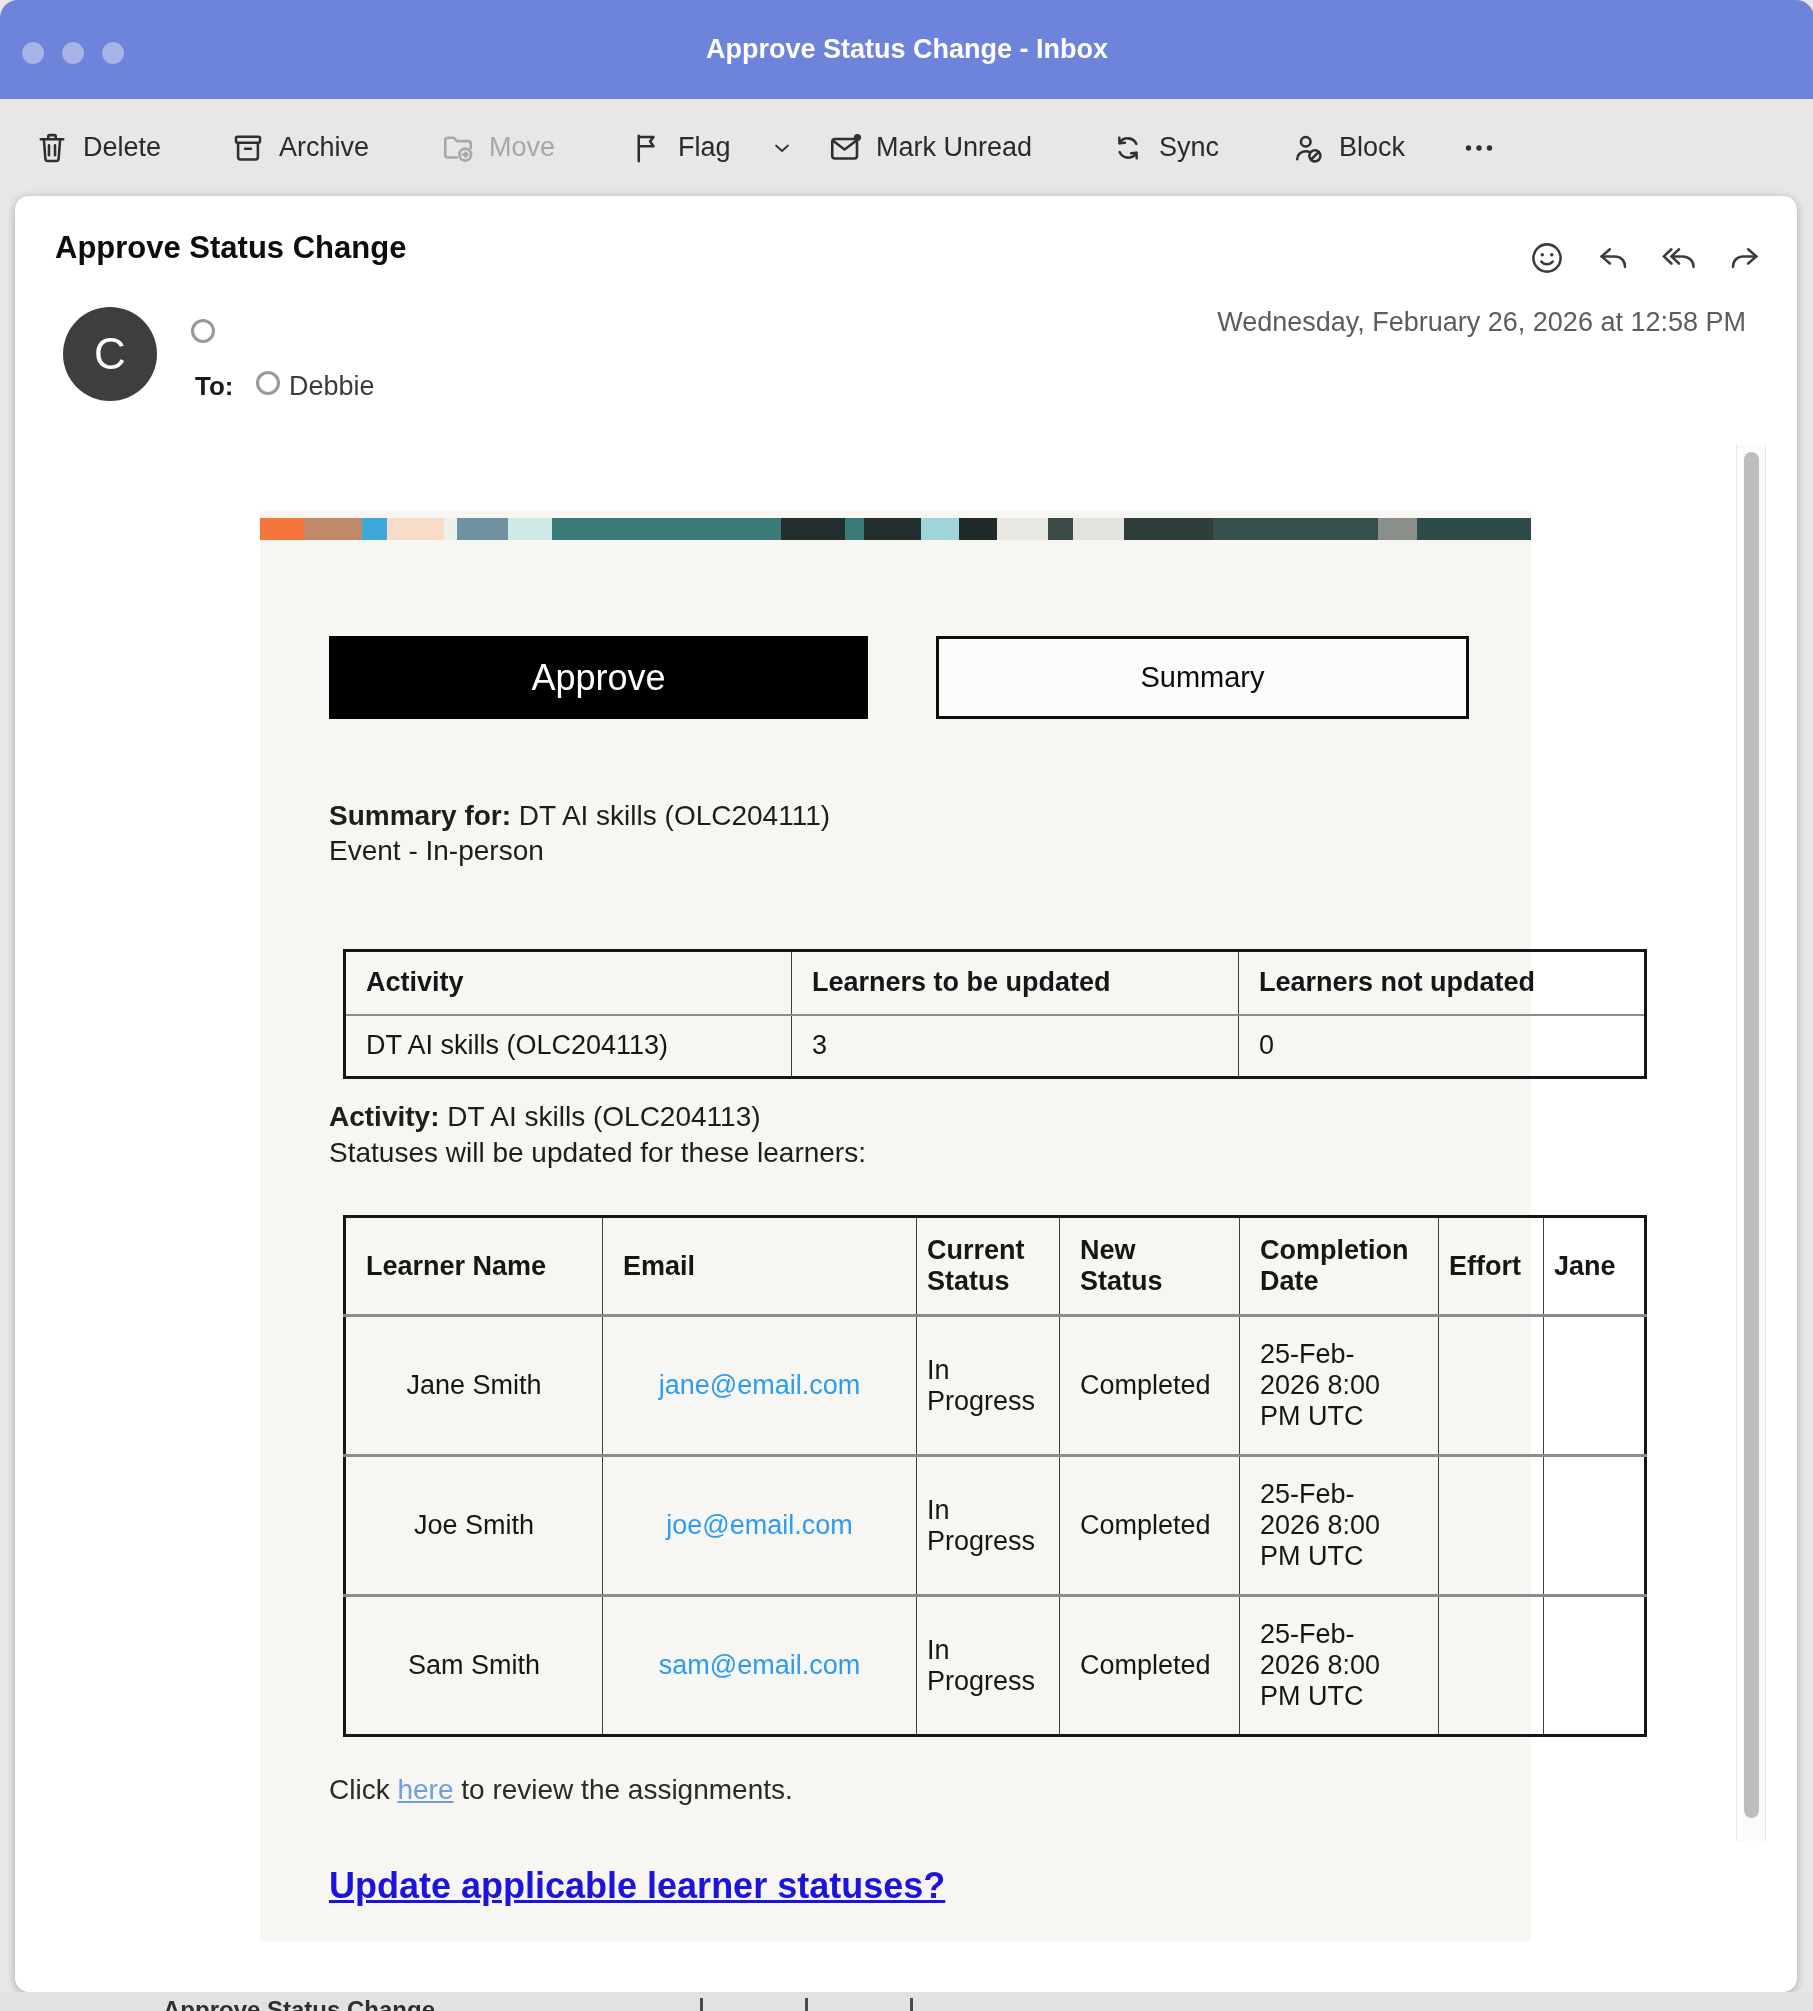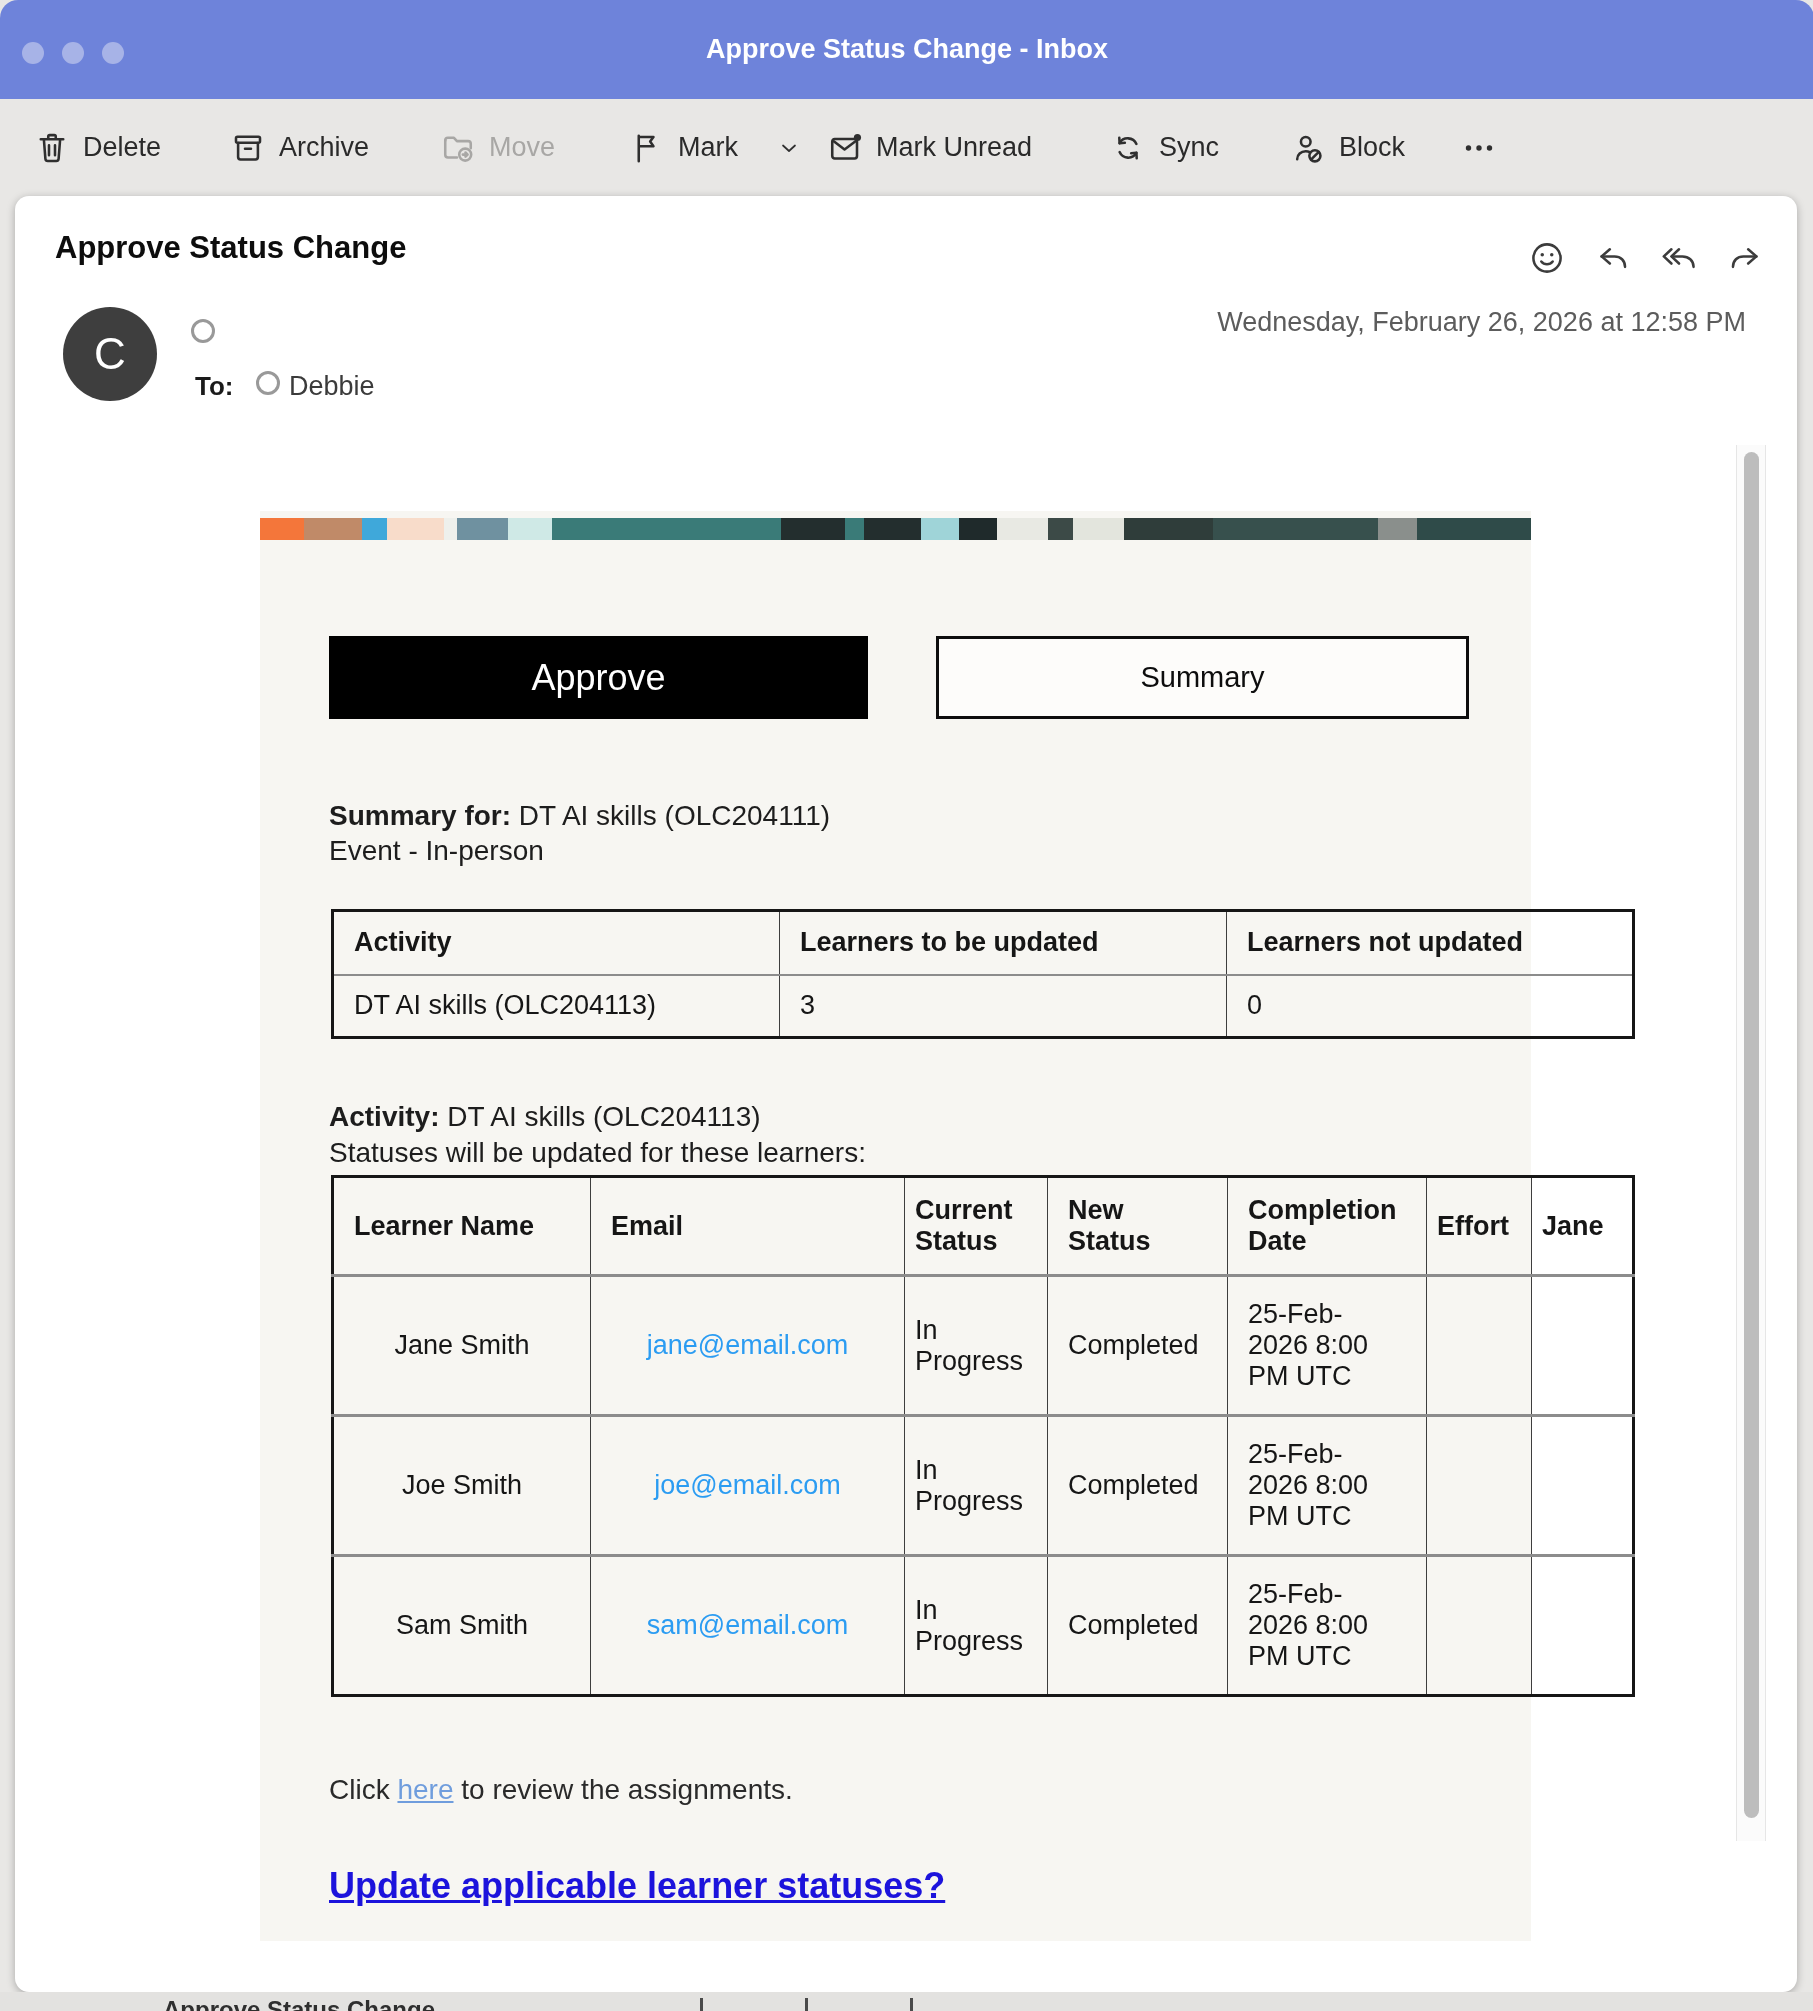--- a/index.html
+++ b/index.html
@@ -63,21 +63,21 @@
   .btn-reject  { position:absolute; left:921px; top:440px; width:533px; height:83px;
                  background:#fdfcfa; color:#0d0d0d; font-size:29px; border:3px solid #0d0d0d;
                  display:flex; align-items:center; justify-content:center; }
 
   .body-text { font-size:28px; color:#1d1d1d; line-height:35px; }
   .summary-block { position:absolute; left:314px; top:602px; }
   .activity-block { position:absolute; left:314px; top:903px; line-height:36px; }
   .b { font-weight:bold; }
 
   table { border-collapse:collapse; table-layout:fixed; background:transparent; }
-  .tbl { position:absolute; left:316px; border:3px solid #161616; }
+  .tbl { position:absolute; left:328px; border:3px solid #161616;margin-top:40px; }
   th, td { border-left:1px solid #3e3e3e; vertical-align:middle; font-size:27px; color:#161616;
            padding:0 20px; text-align:left; overflow:hidden; }
   th { font-weight:bold; }
   .tbl1 { top:713px; width:1301px; }
   .tbl1 thead th { height:64px; border-bottom:2px solid #8c8c8c; }
   .tbl1 tbody td { height:63px; }
   .tbl2 { top:979px; width:1301px; }
   .tbl2 thead th { height:99px; border-bottom:0; }
   .tbl2 tbody td { height:140px; }
   .tbl2 tbody tr td { border-top:3px solid #8c8c8c; }
@@ -148,21 +148,21 @@
     </span>
     <span>Move</span>
   </div>
 
   <div class="tb-item" style="left:629px">
     <span>
       <svg width="36" height="36" viewBox="0 0 24 24">
           <path class="icon-stroke" d="M6.5 3.8v17M6.5 4.6h9.8l-2.2 3.1 2.2 3.1H6.5"></path>
         </svg>
     </span>
-    <span>Mark</span>
+    <span>Flag</span>
     <span class="chev">
       <svg width="24" height="24" viewBox="0 0 24 24">
           <path class="icon-stroke" d="M6 9.5l6 5.5 6-5.5"></path>
         </svg>
     </span>
   </div>
 
   <div class="tb-item" style="left:827px">
     <span>
       <svg width="36" height="36" viewBox="0 0 24 24">

